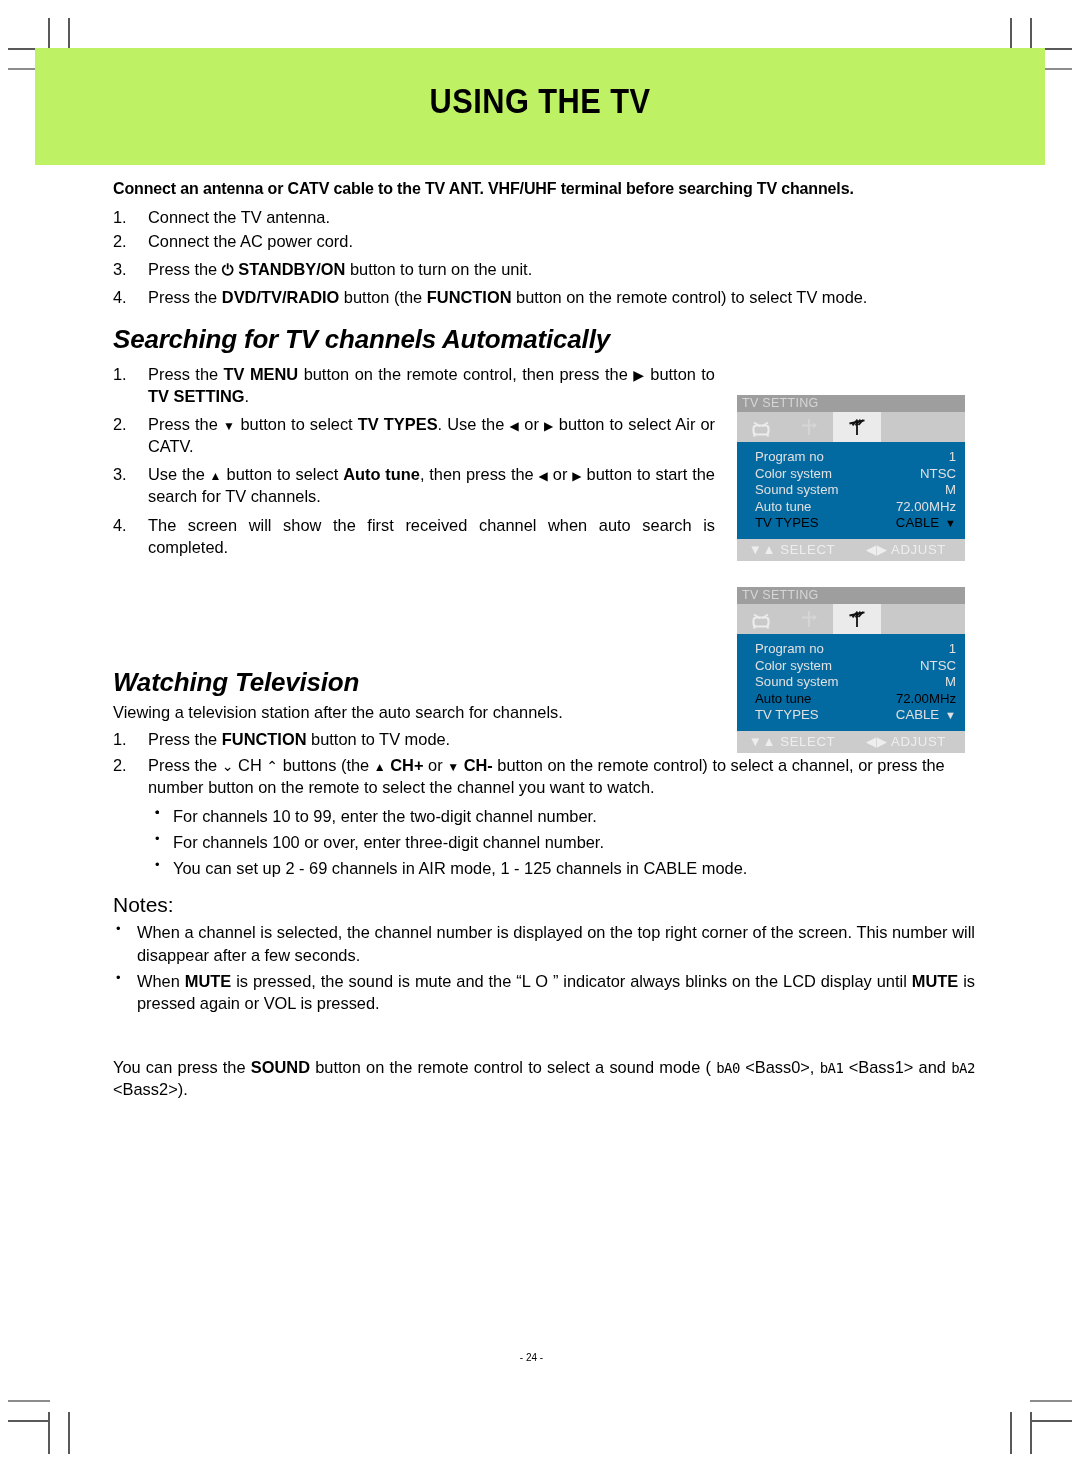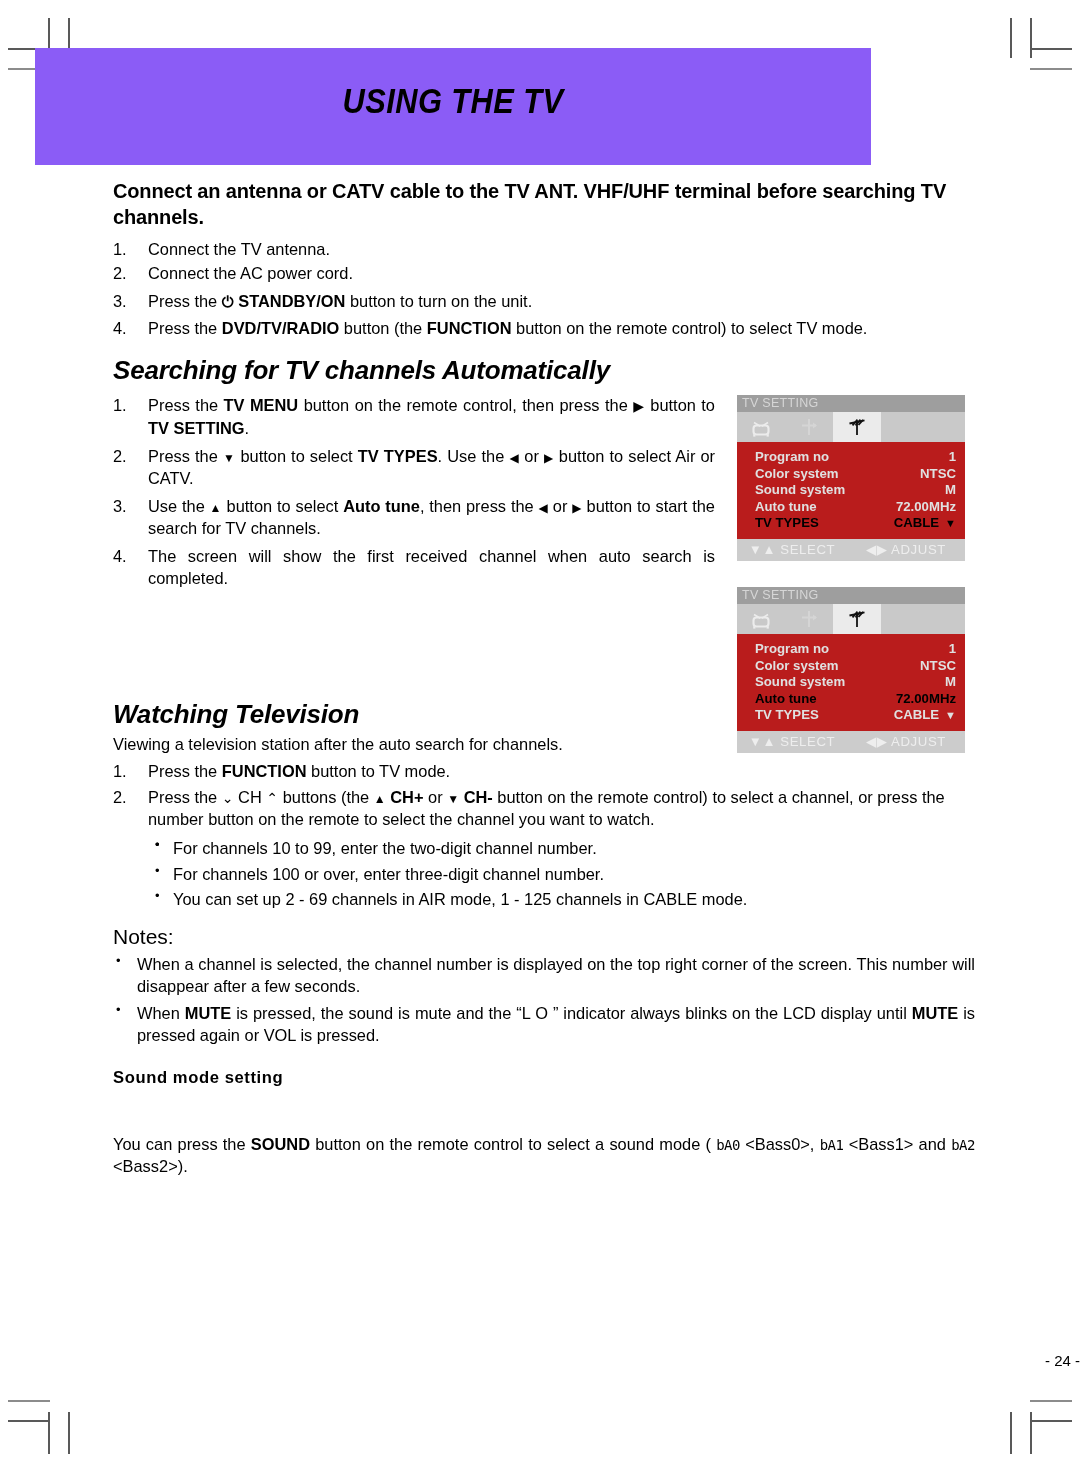--- a/index.html
+++ b/index.html
@@ -18,24 +18,23 @@
 
   
   .crop { position: absolute; background: #595959; }
   .crop.light { background: #8c8c8c; }
 
   
   .header-band {
     position: absolute;
     left: 35px;
     top: 48px;
-    width: 836px;
+    width: 1010px;
     height: 117px;
-    background: #8b5cf6;
-    font-style: italic;
+    background: #bef264;
   }
   .page-title {
     position: absolute;
     left: 0; right: 0;
     top: 33px;
     text-align: center;
     font-size: 35px;
     font-weight: bold;
     letter-spacing: 0.5px;
     font-family: "Liberation Sans", sans-serif;
@@ -44,21 +43,21 @@
 
   
   .content {
     position: absolute;
     left: 113px;
     top: 178px;
     width: 862px;
   }
 
   .lead {
-    font-size: 20px;
+    font-size: 16px;
     font-weight: bold;
     line-height: 1.32;
     margin: 0 0 7px 0;
     letter-spacing: -0.15px;
   }
   .step {
     position: relative;
     padding-left: 35px;
     font-size: 16.4px;
     line-height: 1.35;
@@ -173,22 +172,21 @@
     width: 48px;
     height: 30px;
     display: flex;
     align-items: center;
     justify-content: center;
   }
   .osd-icon.sel { background: #ebebeb; }
   .osd-rows {
     padding: 7px 0 0 0;
     height: 92px;
-    background: #b91c1c;
-    font-weight: bold;
+    background: #0369a1;
   }
   .osd-row {
     display: flex;
     justify-content: space-between;
     padding: 0 9px 0 18px;
     font-size: 13.2px;
     line-height: 16.5px;
     color: #e0e0e0;
   }
   .osd-row.hl { color: #000000; }
@@ -205,24 +203,24 @@
     line-height: 22px;
     display: flex;
     letter-spacing: 0.6px;
   }
   .osd-foot .fl { flex: 0 0 110px; text-align: center; }
   .osd-foot .fr { flex: 1; text-align: center; }
 
   
   .page-num {
     position: absolute;
-    left: 0; right: 0;
+    left: 0; right: 17px;
     top: 1352px;
-    text-align: right;
-    font-size: 15px;
+    text-align: center;
+    font-size: 10px;
   }
 </style>
 </head>
 <body>
 
 <div class="crop" style="left:48px;top:18px;width:2px;height:40px;"></div>
 <div class="crop" style="left:68px;top:18px;width:2px;height:40px;"></div>
 <div class="crop" style="left:8px;top:48px;width:42px;height:2px;"></div>
 <div class="crop light" style="left:8px;top:68px;width:42px;height:2px;"></div>
 
@@ -326,21 +324,20 @@
     <div class="note">
       <span class="dot">•</span>
       <span>When a channel is selected, the channel number is displayed on the top right corner of the screen. This number will disappear after a few seconds.</span>
     </div>
     <div class="note">
       <span class="dot">•</span>
       <span><span>When</span> <b>MUTE</b> <span>is pressed, the sound is mute and the “L O ” indicator always blinks on the LCD display until</span> <b>MUTE</b> <span>is pressed again or VOL is pressed.</span></span>
     </div>
   </div>
 
-  <p class="sub-head" style="margin-top:22px;">Sound mode setting</p>
   <p class="para just"><span>You can press the</span> <b>SOUND</b> <span>button on the remote control to select a sound mode (</span> <span class="lcd">bA0</span> <span>&lt;Bass0&gt;,</span> <span class="lcd">bA1</span> <span>&lt;Bass1&gt; and</span> <span class="lcd">bA2</span> <span>&lt;Bass2&gt;).</span></p>
 
 </div>
 
 <div class="osd" id="osd-1">
   <div class="osd-title">TV SETTING</div>
   <div class="osd-icons">
     <div class="osd-icon">
       <svg width="22" height="20" viewBox="0 0 22 20" aria-hidden="true">
         <path d="M4 5.5 L10.2 9.2 M18 5.5 L11.8 9.2" stroke="#ececec" stroke-width="1.6" fill="none"></path>

